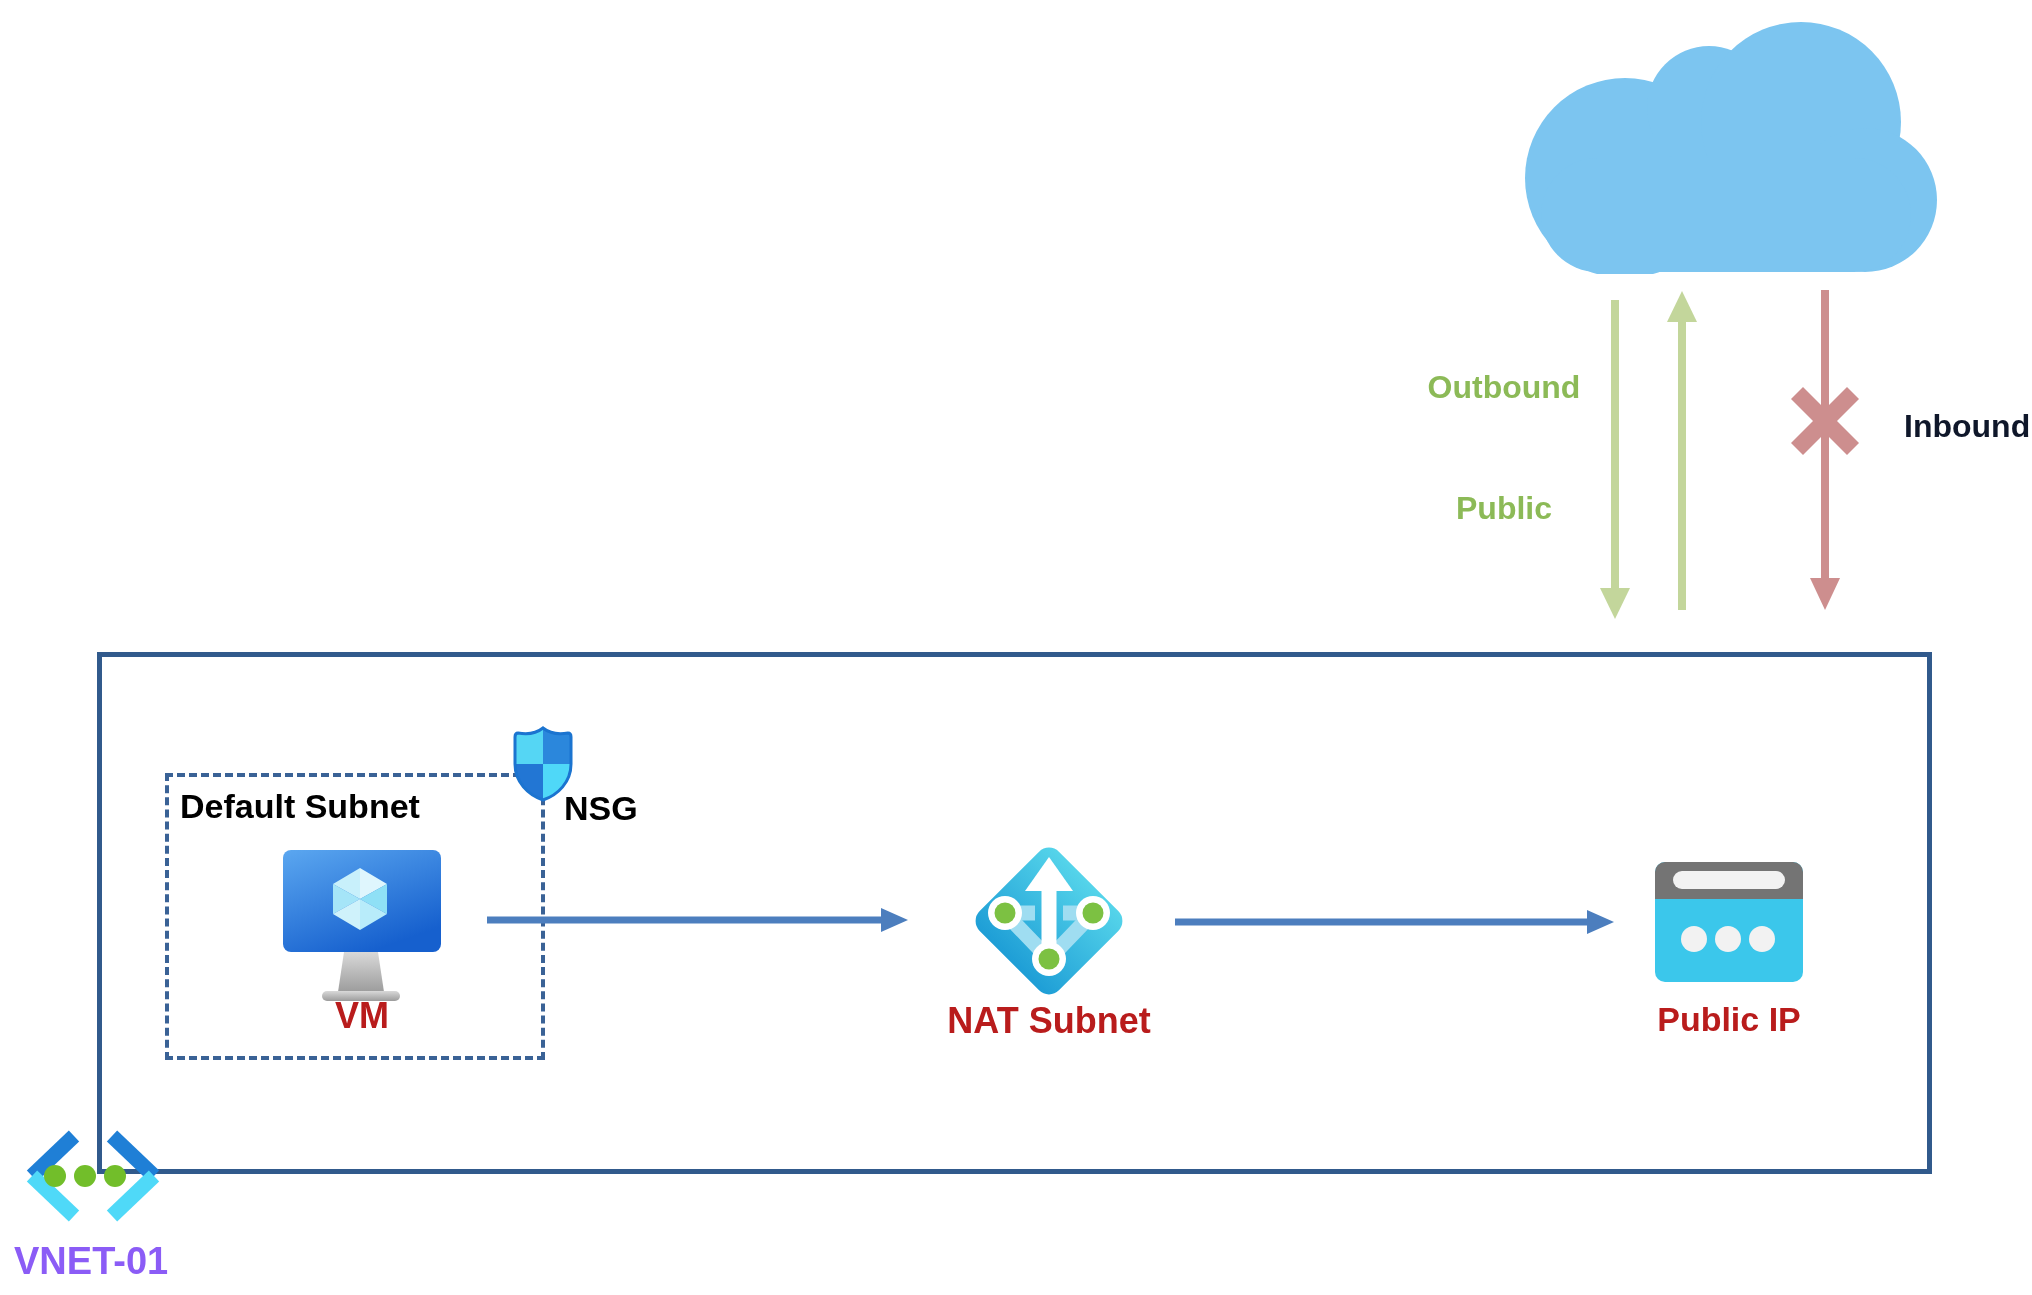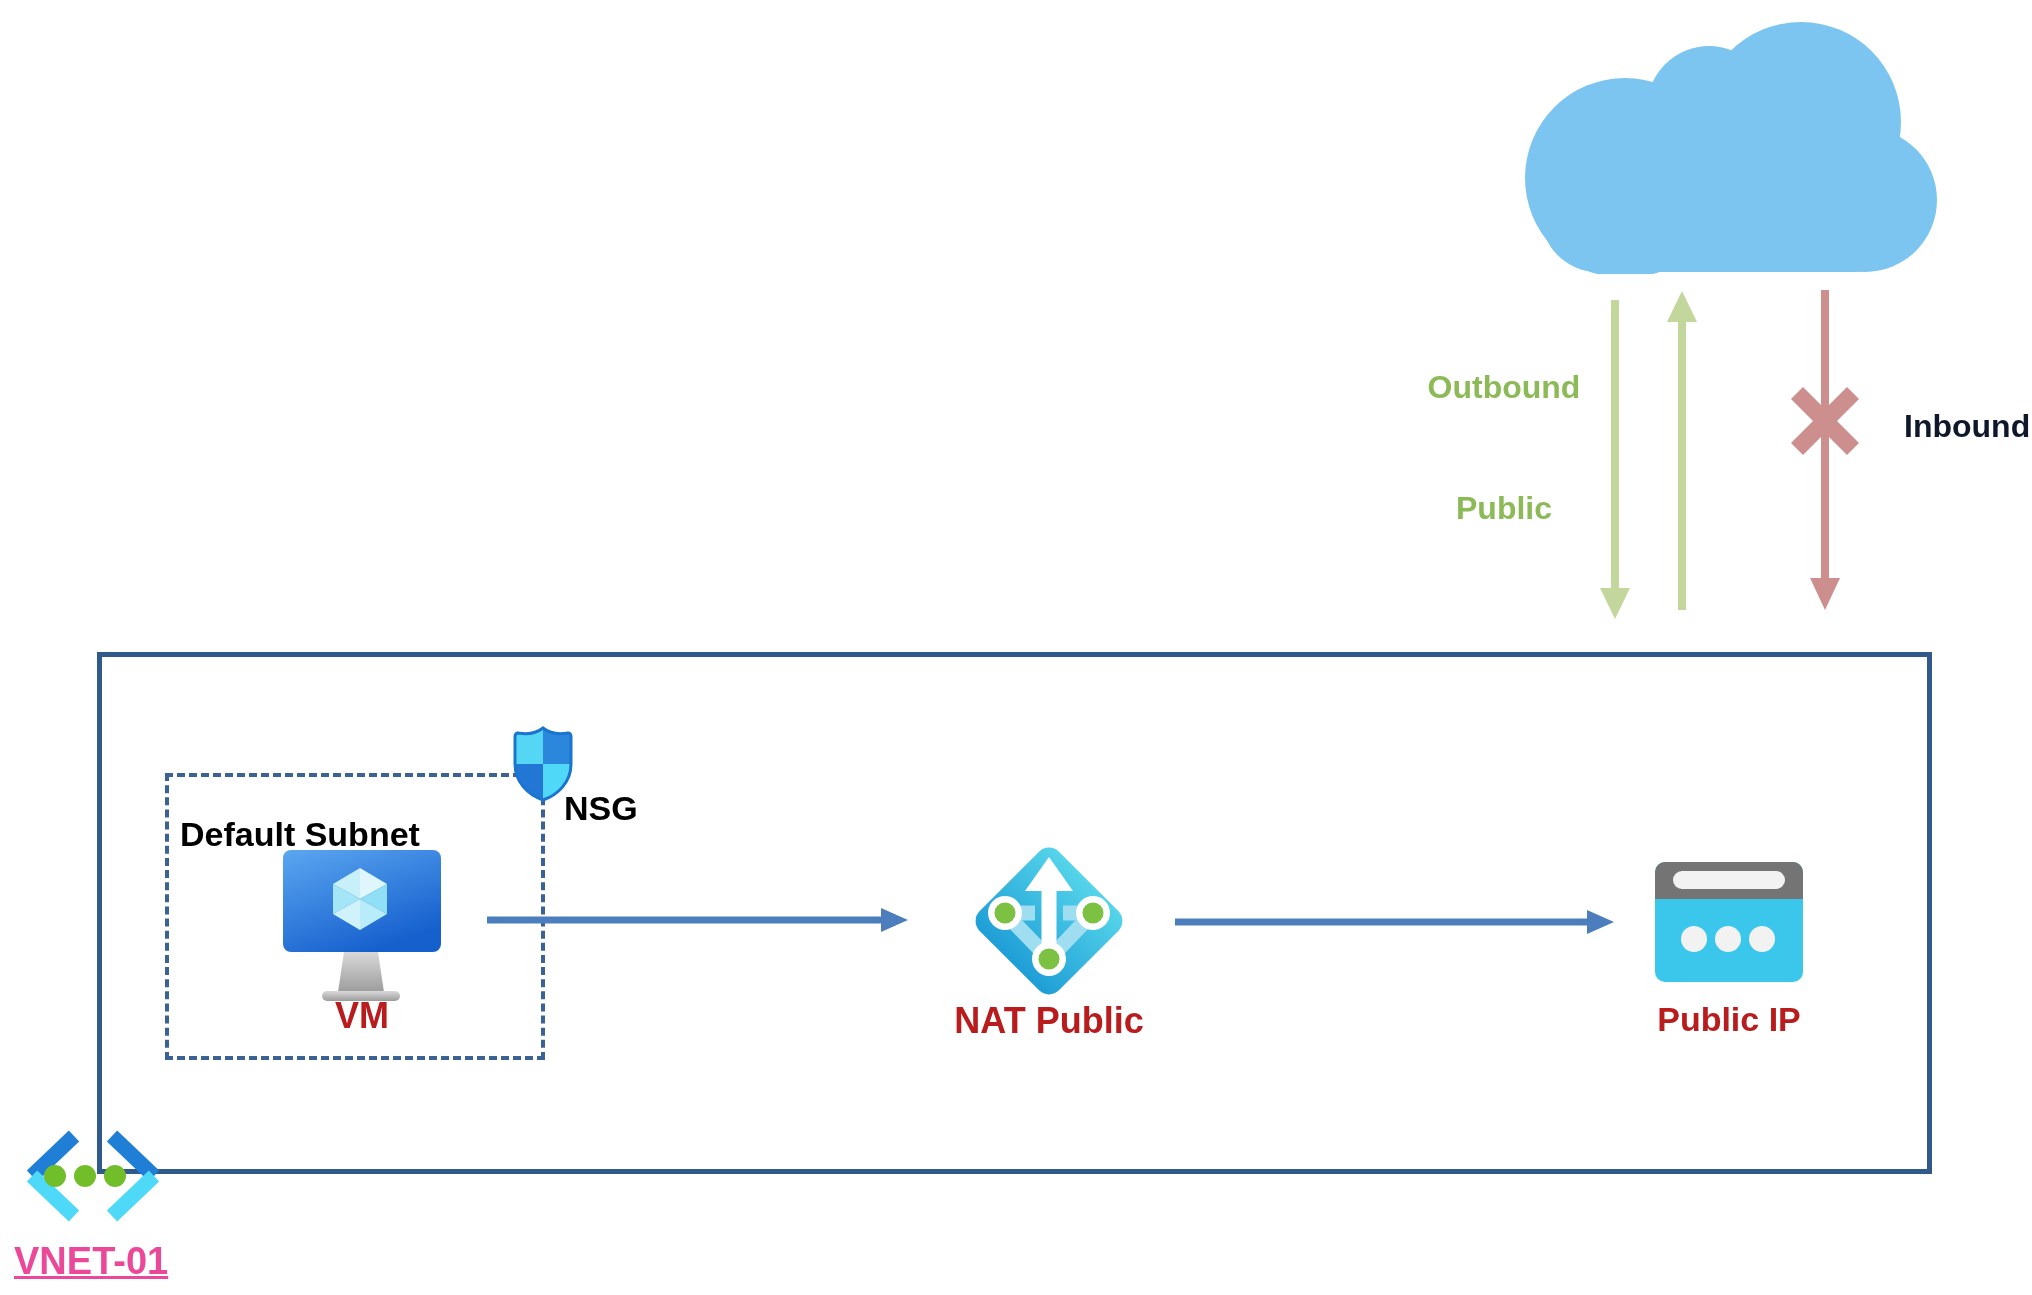--- a/index.html
+++ b/index.html
@@ -6,21 +6,21 @@
   body{font-family:"Liberation Sans","DejaVu Sans",sans-serif;}
   #canvas{position:relative;width:2032px;height:1295px;background:#ffffff;overflow:hidden;}
   .abs{position:absolute;}
   .lbl{font-weight:bold;color:#111;line-height:1.05;white-space:nowrap;}
   .internet-lbl{font-size:56px;color:#000;text-align:center;}
   .flow-lbl{font-size:32px;text-align:center;}
   .green-lbl{color:#8CBA57;}
   .red-lbl{color:#0f172a;margin-left:24px;}
   .node-lbl{font-size:34px;text-align:center;color:#b91c1c;}
   .subnet-lbl{font-size:34px;color:#000;}
-  .vnet-lbl{font-size:38px;color:#ec4899;text-decoration:underline;}
+  .vnet-lbl{font-size:38px;color:#8b5cf6;}
   .vnet-box{border:5px solid #315A8C;background:transparent;}
   .subnet-box{border:4px dashed #3A6296;background:transparent;}
   svg{display:block;}
 </style>
 </head>
 <body>
 
 <div id="canvas">
 
   <svg class="abs" style="left:1513px;top:10px;" width="426" height="264" viewBox="0 0 426 264">
@@ -55,21 +55,21 @@
     </g>
   </svg>
 
   <div class="abs lbl flow-lbl green-lbl" style="left:1374px;top:371px;width:260px;">Outbound</div>
   <div class="abs lbl flow-lbl green-lbl" style="left:1374px;top:492px;width:260px;">Public</div>
   <div class="abs lbl flow-lbl red-lbl" style="left:1880px;top:410px;">Inbound</div>
 
   <div class="abs vnet-box" style="left:97px;top:652px;width:1835px;height:522px;box-sizing:border-box;"></div>
 
   <div class="abs subnet-box" style="left:165px;top:773px;width:380px;height:287px;box-sizing:border-box;"></div>
-  <div class="abs lbl subnet-lbl" style="left:180px;top:789px;margin-top:28px;">Default Subnet</div>
+  <div class="abs lbl subnet-lbl" style="left:180px;top:789px;">Default Subnet</div>
 
   <svg class="abs" style="left:512px;top:726px;" width="62" height="76" viewBox="0 0 62 76">
     <defs>
       <clipPath id="shieldClip">
         <path d="M31 2 C26 6 17 9 6 7 C4 7 3 8 3 11 L3 38 C3 56 16 69 31 74 C46 69 59 56 59 38 L59 11 C59 8 58 7 56 7 C45 9 36 6 31 2 Z"></path>
       </clipPath>
     </defs>
     <g clip-path="url(#shieldClip)">
       <rect x="0" y="0" width="31" height="38" fill="#55D6F4"></rect>
       <rect x="31" y="0" width="31" height="38" fill="#2B87DC"></rect>
@@ -127,21 +127,21 @@
     <polygon points="82,18 106,52 58,52" fill="#ffffff"></polygon>
     <g>
       <circle cx="38" cy="74" r="17" fill="#ffffff"></circle>
         <circle cx="38" cy="74" r="10.5" fill="#7CC142"></circle>
       <circle cx="126" cy="74" r="17" fill="#ffffff"></circle>
         <circle cx="126" cy="74" r="10.5" fill="#7CC142"></circle>
       <circle cx="82" cy="120" r="17" fill="#ffffff"></circle>
         <circle cx="82" cy="120" r="10.5" fill="#7CC142"></circle>
     </g>
   </svg>
-  <div class="abs lbl node-lbl" style="left:929px;top:1002px;width:240px;font-size:36px;">NAT Public</div>
+  <div class="abs lbl node-lbl" style="left:929px;top:1002px;width:240px;font-size:36px;">NAT Subnet</div>
 
   <svg class="abs" style="left:1175px;top:907px;" width="440" height="30" viewBox="0 0 440 30">
     <line x1="0" y1="15" x2="414" y2="15" stroke="#4C7EBE" stroke-width="7"></line>
     <polygon points="412,3 412,27 439,15" fill="#4C7EBE"></polygon>
   </svg>
 
   <svg class="abs" style="left:1655px;top:862px;" width="148" height="120" viewBox="0 0 148 120">
     <rect x="0" y="0" width="148" height="120" rx="10" fill="#3BC7EB"></rect>
     <path d="M10 0 h128 a10 10 0 0 1 10 10 v27 h-148 v-27 a10 10 0 0 1 10 -10 z" fill="#747474"></path>
     <rect x="18" y="9" width="112" height="18" rx="9" fill="#F2F2F2"></rect>

